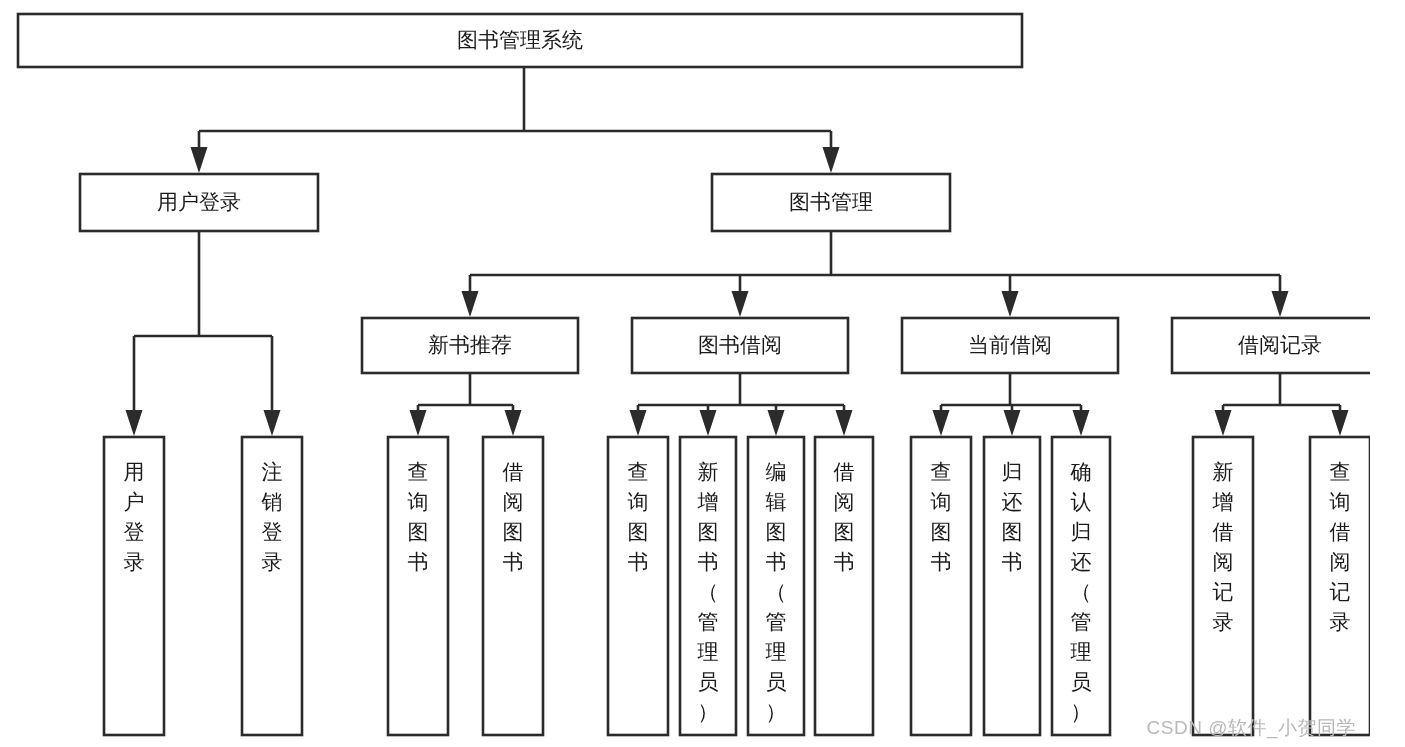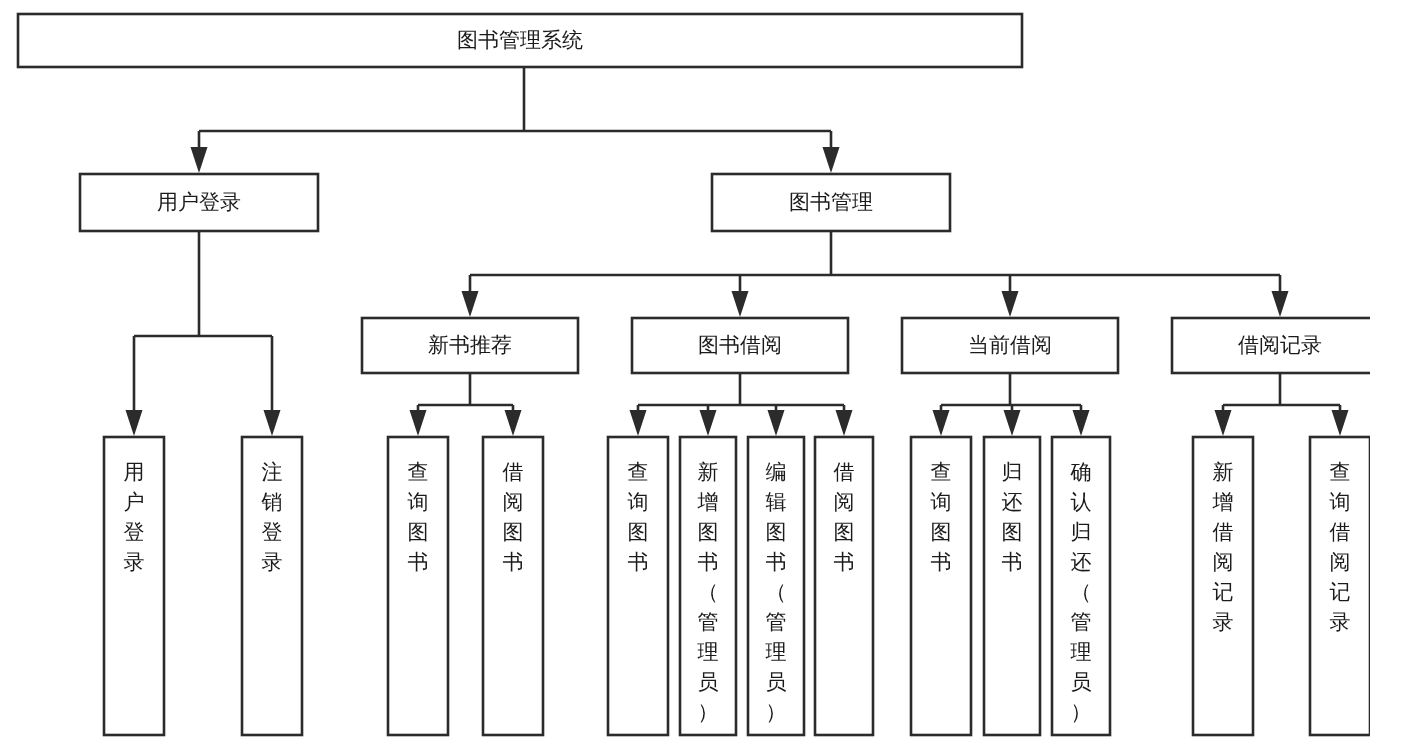--- a/index.html
+++ b/index.html
@@ -220,14 +220,15 @@
           <text class="node-label-v" x="1223" y="479"><tspan x="1223" dy="0">新</tspan><tspan x="1223" dy="30">增</tspan><tspan x="1223" dy="30">借</tspan><tspan x="1223" dy="30">阅</tspan><tspan x="1223" dy="30">记</tspan><tspan x="1223" dy="30">录</tspan></text>
         </g>
         <g>
           <rect class="node-box" x="1310" y="437" width="60" height="298"></rect>
           <text class="node-label-v" x="1340" y="479"><tspan x="1340" dy="0">查</tspan><tspan x="1340" dy="30">询</tspan><tspan x="1340" dy="30">借</tspan><tspan x="1340" dy="30">阅</tspan><tspan x="1340" dy="30">记</tspan><tspan x="1340" dy="30">录</tspan></text>
         </g>
       </g>
 
   </svg>
 
+  <div class="watermark-text">CSDN @软件_小贺同学</div>
 
 </div>
 
 </body></html>

